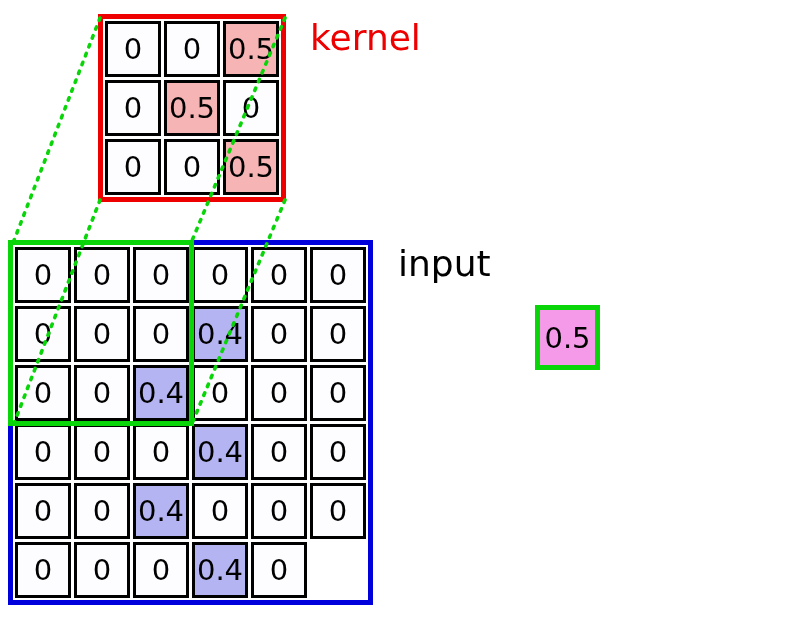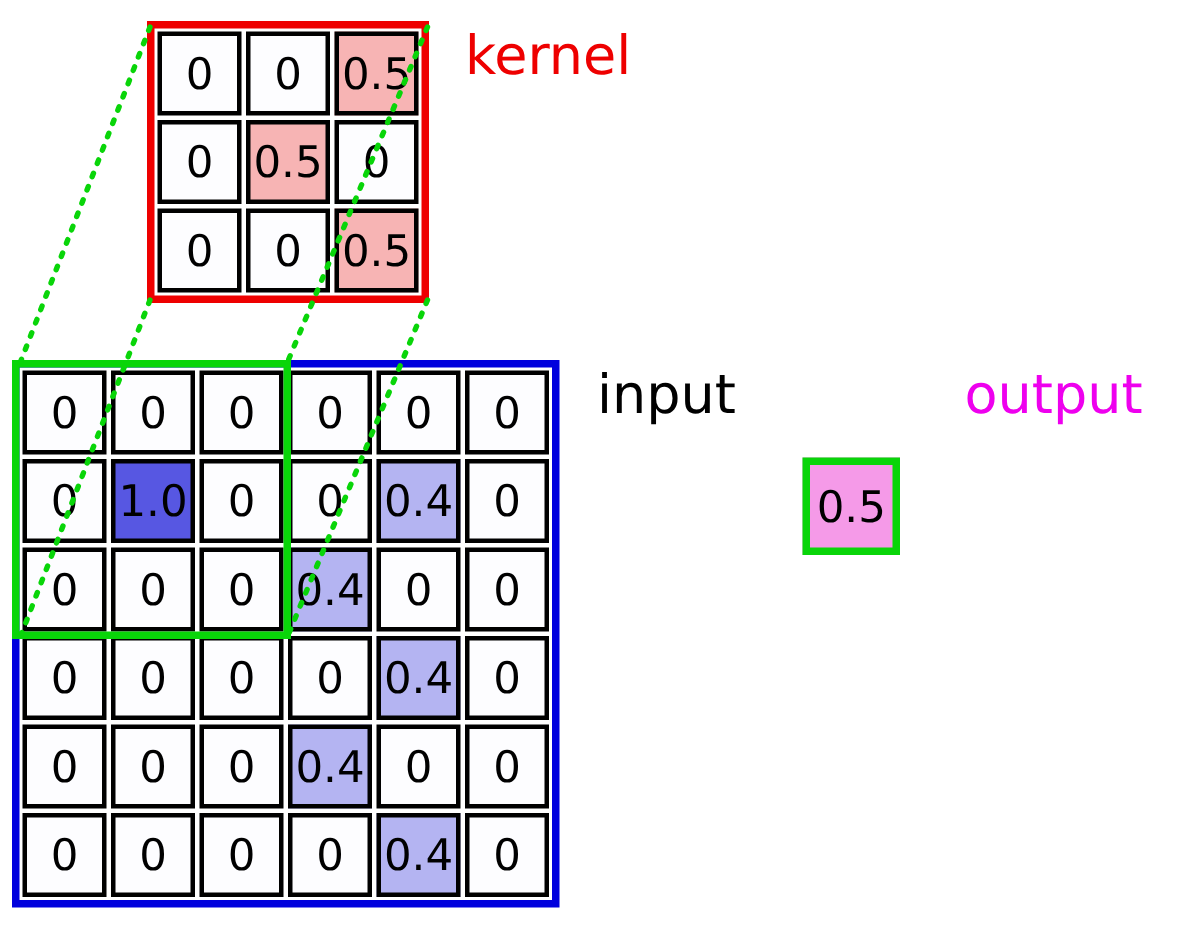--- a/index.html
+++ b/index.html
@@ -130,21 +130,20 @@
   <div class="fig-label kernel-label" style="color: rgb(238, 0, 0);">kernel</div>
 
   <div class="grid input-grid" style="border-color: rgb(0, 0, 221);">
       <div class="cell" style="background: rgb(253, 253, 255);">0</div>
       <div class="cell" style="background: rgb(253, 253, 255);">0</div>
       <div class="cell" style="background: rgb(253, 253, 255);">0</div>
       <div class="cell" style="background: rgb(253, 253, 255);">0</div>
       <div class="cell" style="background: rgb(253, 253, 255);">0</div>
       <div class="cell" style="background: rgb(253, 253, 255);">0</div>
       <div class="cell" style="background: rgb(253, 253, 255);">0</div>
-      <div class="cell" style="background: rgb(87, 87, 226);">1.0</div>
       <div class="cell" style="background: rgb(253, 253, 255);">0</div>
       <div class="cell" style="background: rgb(253, 253, 255);">0</div>
       <div class="cell" style="background: rgb(180, 180, 242);">0.4</div>
       <div class="cell" style="background: rgb(253, 253, 255);">0</div>
       <div class="cell" style="background: rgb(253, 253, 255);">0</div>
       <div class="cell" style="background: rgb(253, 253, 255);">0</div>
       <div class="cell" style="background: rgb(253, 253, 255);">0</div>
       <div class="cell" style="background: rgb(180, 180, 242);">0.4</div>
       <div class="cell" style="background: rgb(253, 253, 255);">0</div>
       <div class="cell" style="background: rgb(253, 253, 255);">0</div>
@@ -169,15 +168,14 @@
     </div>
 
   <div class="highlight-box" style="border-color: rgb(9, 213, 9);"></div>
 
   <div class="fig-label input-label" style="color: #000000;">input</div>
 
   <div class="output-cell" style="border-color: rgb(9, 213, 9); background: rgb(245, 154, 232);">
     <span>0.5</span>
   </div>
 
-  <div class="fig-label output-label" style="color: rgb(238, 0, 238);">output</div>
 
 </div>
 
 </body></html>

